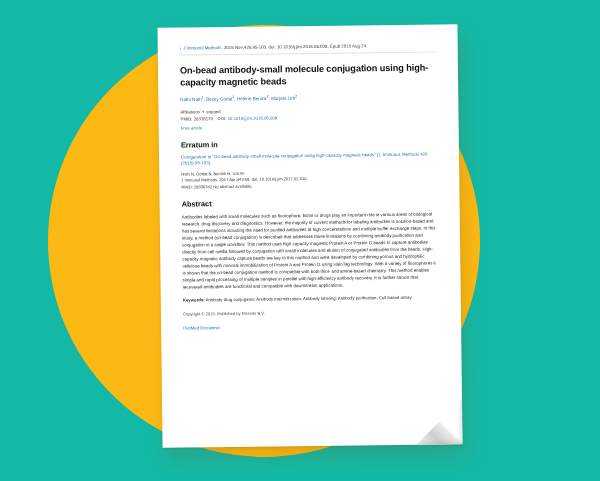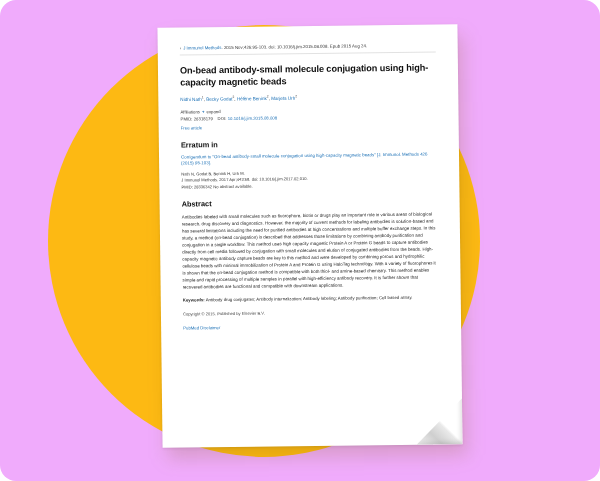--- a/index.html
+++ b/index.html
@@ -10,23 +10,22 @@
     width: 600px;
     height: 481px;
     background: #ffffff;
     font-family: "Liberation Sans", sans-serif;
     overflow: hidden;
     position: relative;
   }
   .stage {
     position: absolute;
     inset: 0;
-    background: #f0abfc;
+    background: #14b8a6;
     overflow: hidden;
-    border-radius: 16px;
   }
   .yellow-circle {
     position: absolute;
     left: 48px;
     top: 25px;
     width: 432px;
     height: 432px;
     border-radius: 50%;
     background: #fdb913;
   }

